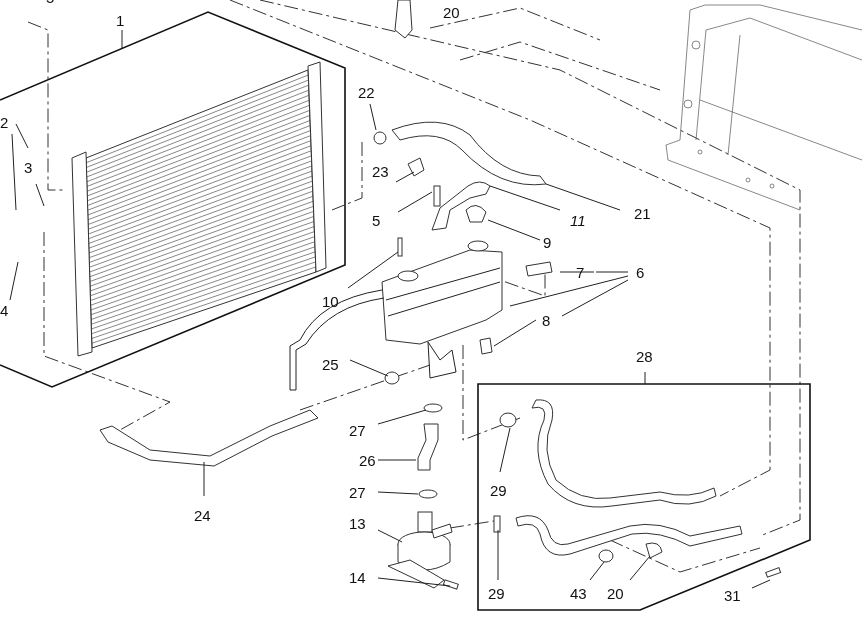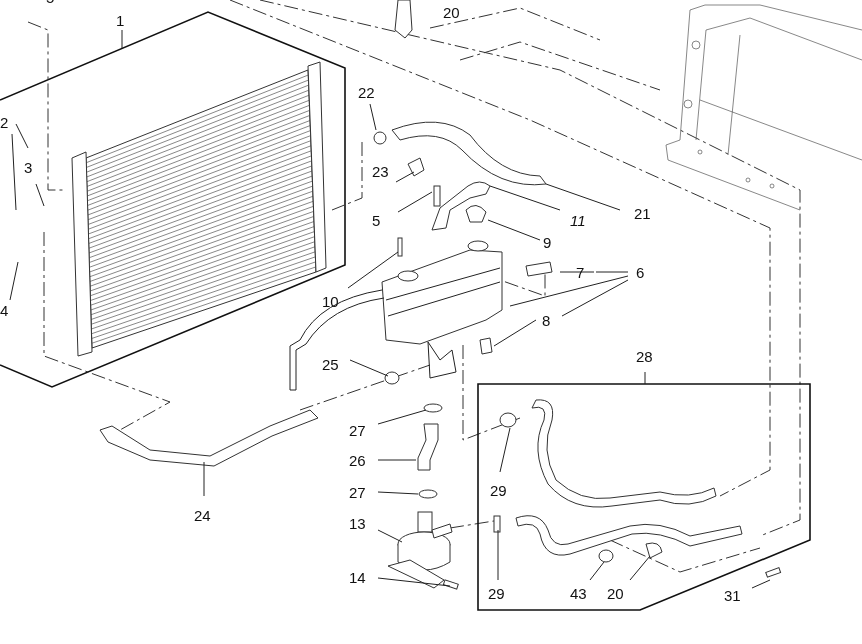--- a/index.html
+++ b/index.html
@@ -190,21 +190,21 @@
 <span class="lbl" style="left:570px;top:213px;font-style:italic;">11</span>
 <span class="lbl" style="left:634px;top:206px;">21</span>
 <span class="lbl" style="left:543px;top:235px;">9</span>
 <span class="lbl" style="left:322px;top:294px;">10</span>
 <span class="lbl" style="left:576px;top:265px;">7</span>
 <span class="lbl" style="left:636px;top:265px;">6</span>
 <span class="lbl" style="left:542px;top:313px;">8</span>
 <span class="lbl" style="left:322px;top:357px;">25</span>
 <span class="lbl" style="left:636px;top:349px;">28</span>
 <span class="lbl" style="left:349px;top:423px;">27</span>
-<span class="lbl" style="left:349px;top:453px;">26</span>
+<span class="lbl" style="left:359px;top:453px;">26</span>
 <span class="lbl" style="left:349px;top:485px;">27</span>
 <span class="lbl" style="left:194px;top:508px;">24</span>
 <span class="lbl" style="left:490px;top:483px;">29</span>
 <span class="lbl" style="left:349px;top:516px;">13</span>
 <span class="lbl" style="left:349px;top:570px;">14</span>
 <span class="lbl" style="left:488px;top:586px;">29</span>
 <span class="lbl" style="left:570px;top:586px;">43</span>
 <span class="lbl" style="left:607px;top:586px;">20</span>
 <span class="lbl" style="left:724px;top:588px;">31</span>
 </div>

